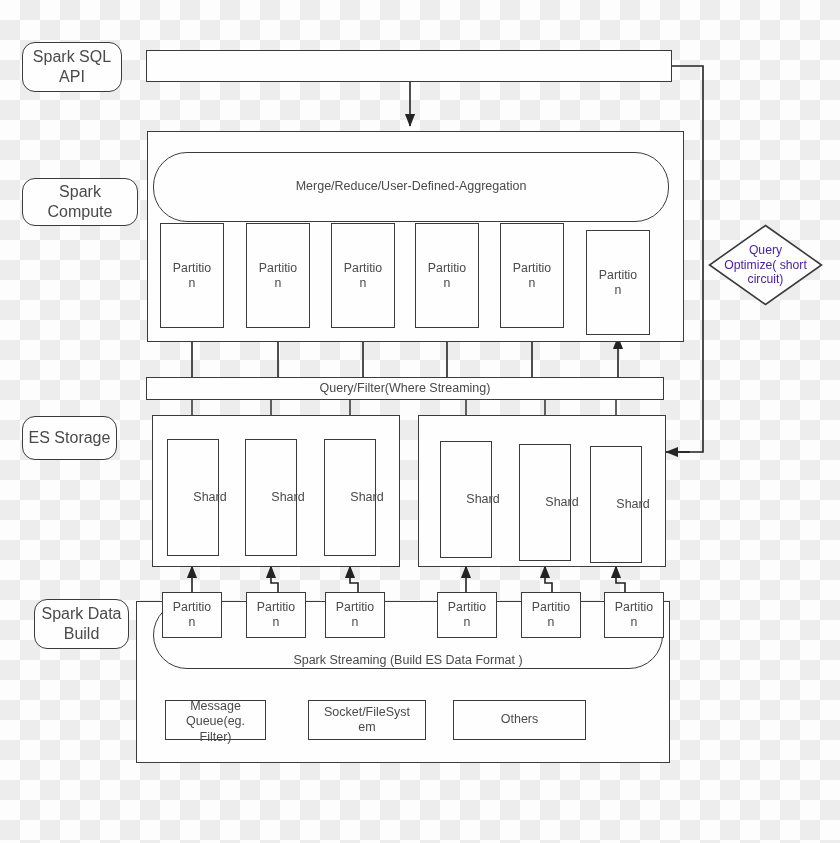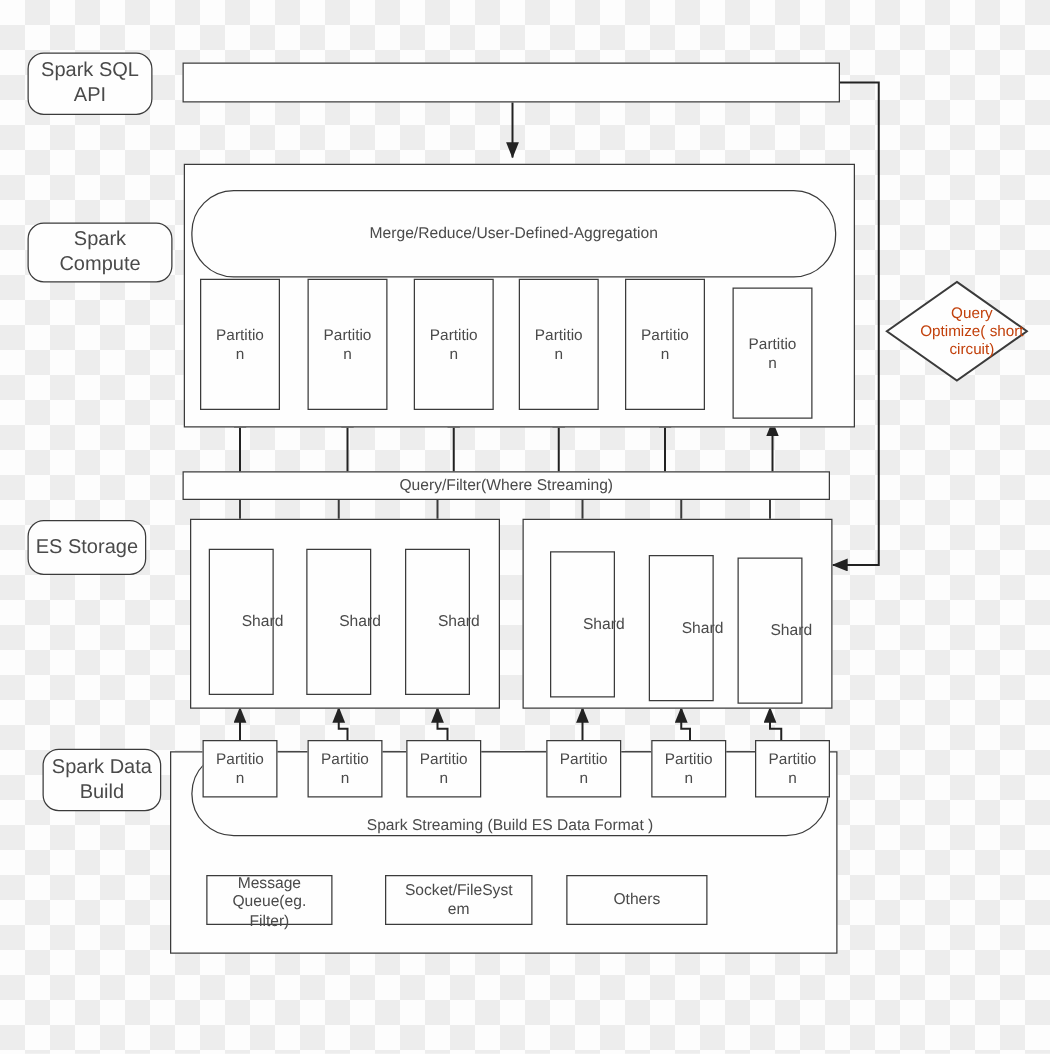--- a/index.html
+++ b/index.html
@@ -32,23 +32,23 @@
   }
   .pill{border-radius:13px;font-size:16px;}
   .bigpill{border-radius:34px;font-size:12.5px;}
   .rect{font-size:12.5px;}
   .container{background:#fefefe;}
   .partition{font-size:12.3px;}
   .shard{font-size:12.5px;padding-left:34px;}
   .overflowtext{overflow:visible;white-space:normal;}
   .diamond-wrap{position:absolute;}
   .diamond-label{
-    position:absolute;left:12px;top:0;width:100%;height:100%;
+    position:absolute;left:0;top:0;width:100%;height:100%;
     display:flex;align-items:center;justify-content:center;
-    text-align:center;font-size:12.2px;color:#c2410c;line-height:1.2;
+    text-align:center;font-size:12.2px;color:#4c1d95;line-height:1.2;
   }
 </style>
 </head>
 <body>
 
 <div id="diagram">
 
   <svg id="svg-layer" viewBox="0 0 840 843">
     <defs>
       <marker id="arrow" markerWidth="9" markerHeight="9" refX="7.6" refY="3.2" orient="auto" markerUnits="strokeWidth">
@@ -261,17 +261,17 @@
     </div>
   </div>
 
   <div class="node rect" style="left:308px;top:700px;width:118px;height:40px;">
     <div>
       <div>Socket/FileSyst</div>
       <div>em</div>
     </div>
   </div>
 
-  <div class="node rect" style="left:453px;top:700px;width:113px;height:40px;">
+  <div class="node rect" style="left:453px;top:700px;width:133px;height:40px;">
     <span>Others</span>
   </div>
 
 </div>
 
 </body></html>

